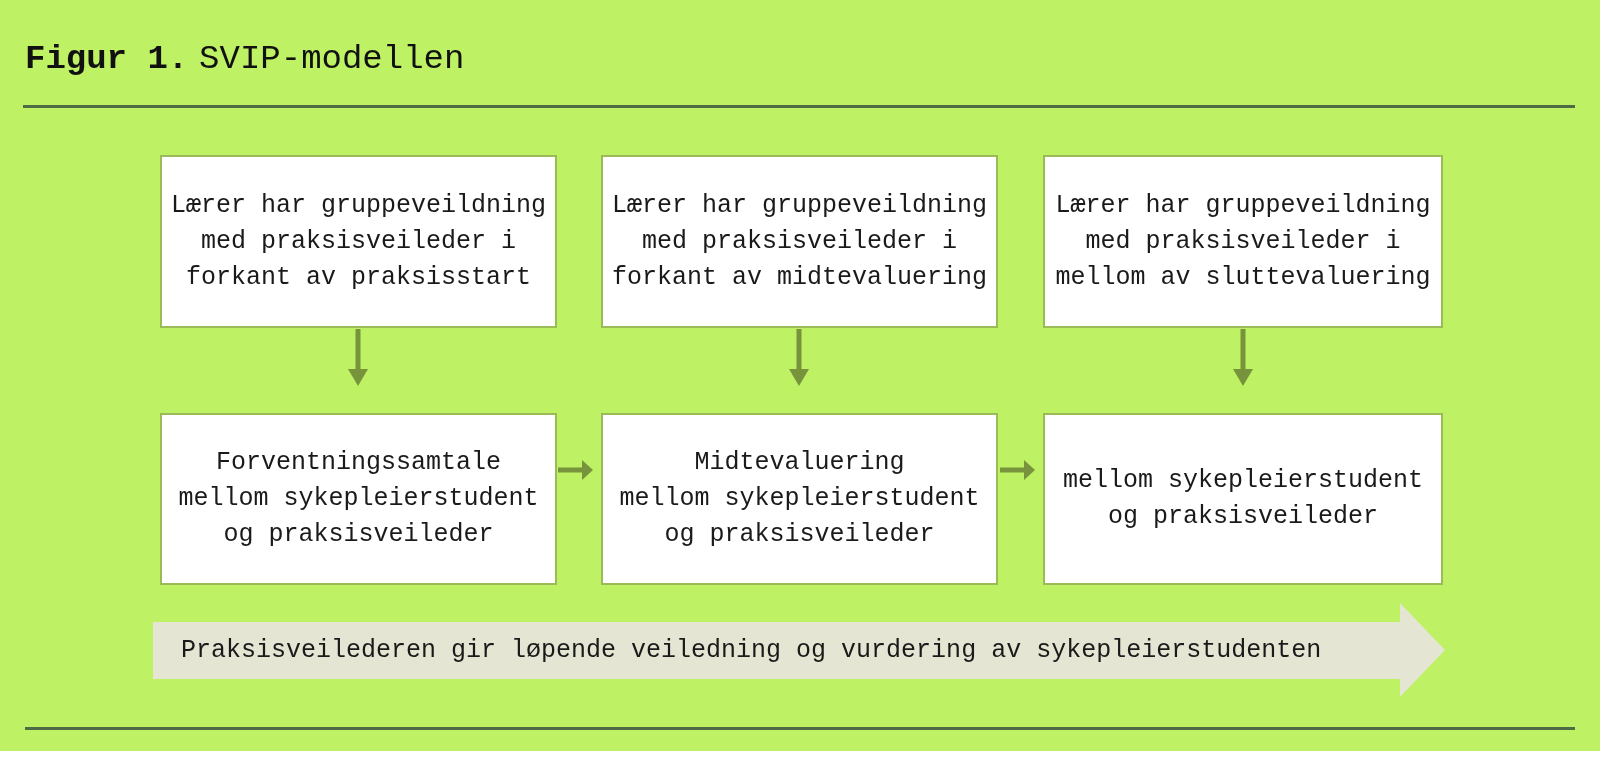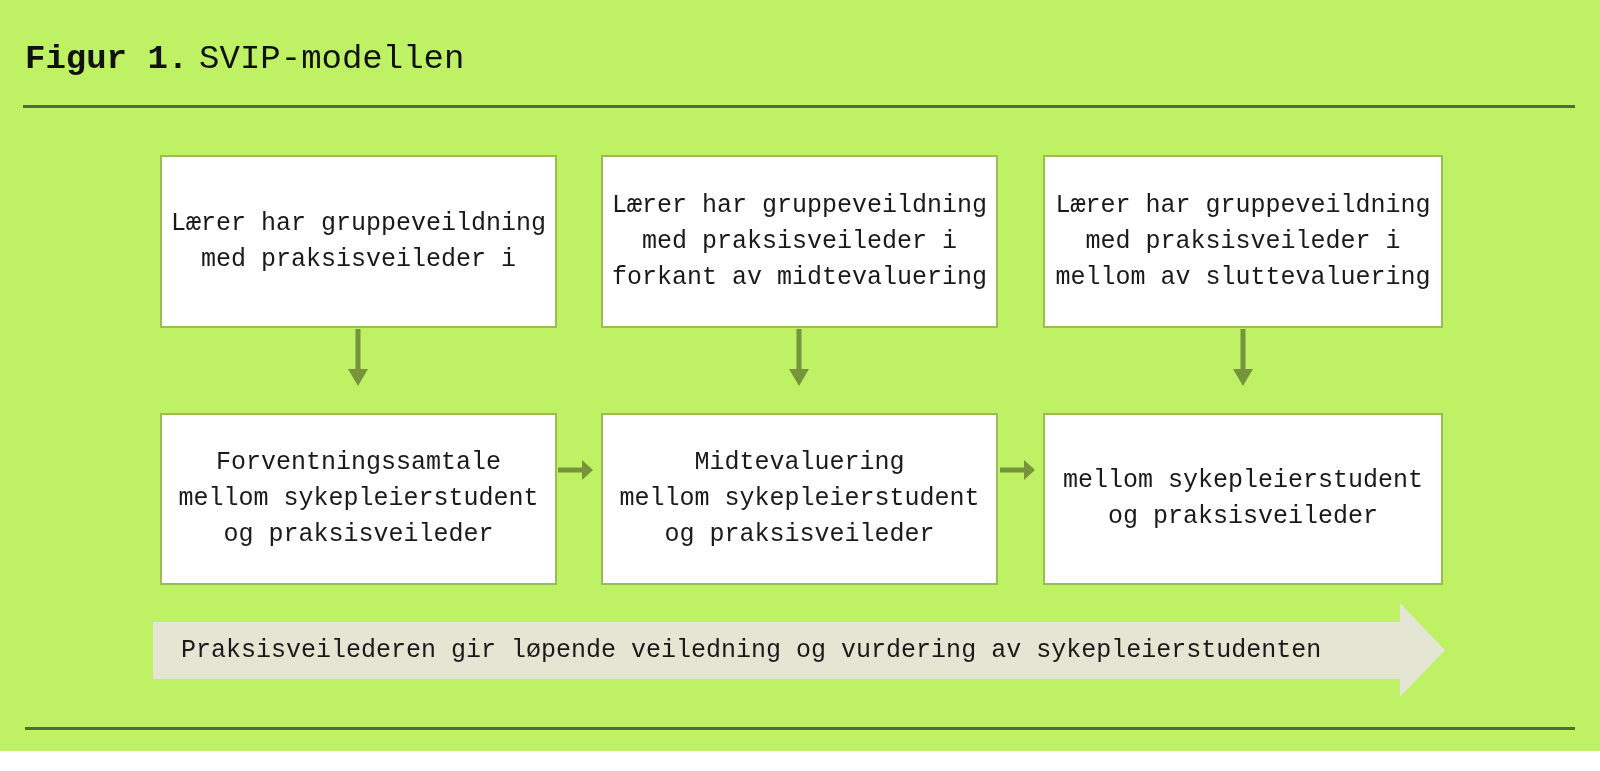--- a/index.html
+++ b/index.html
@@ -77,20 +77,21 @@
 
   <div class="caption">
     <span class="cap-label">Figur 1.</span><span class="cap-title">SVIP-modellen</span>
   </div>
 
   <div class="rule rule-top"></div>
 
   <div class="box row1 col1">
     <div>Lærer har gruppeveildning</div>
     <div>med praksisveileder i</div>
+    <div>forkant av praksisstart</div>
   </div>
   <div class="box row1 col2">
     <div>Lærer har gruppeveildning</div>
     <div>med praksisveileder i</div>
     <div>forkant av midtevaluering</div>
   </div>
   <div class="box row1 col3">
     <div>Lærer har gruppeveildning</div>
     <div>med praksisveileder i</div>
     <div>mellom av sluttevaluering</div>

